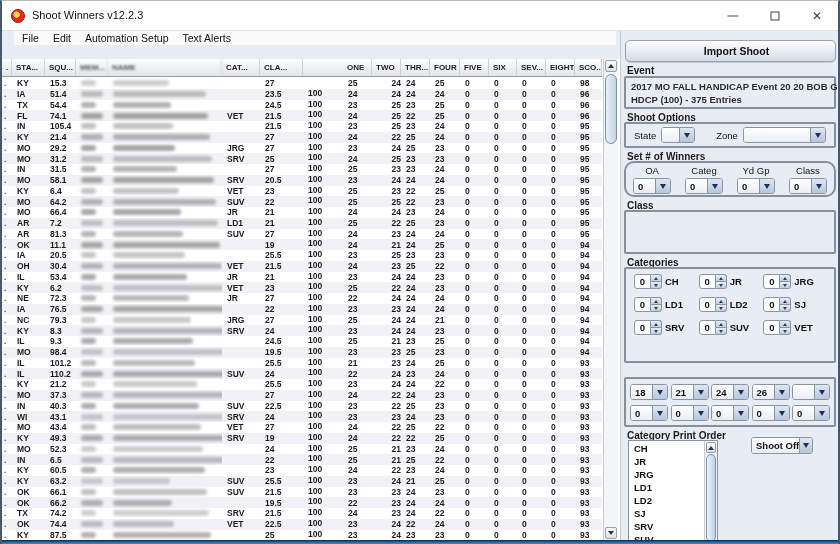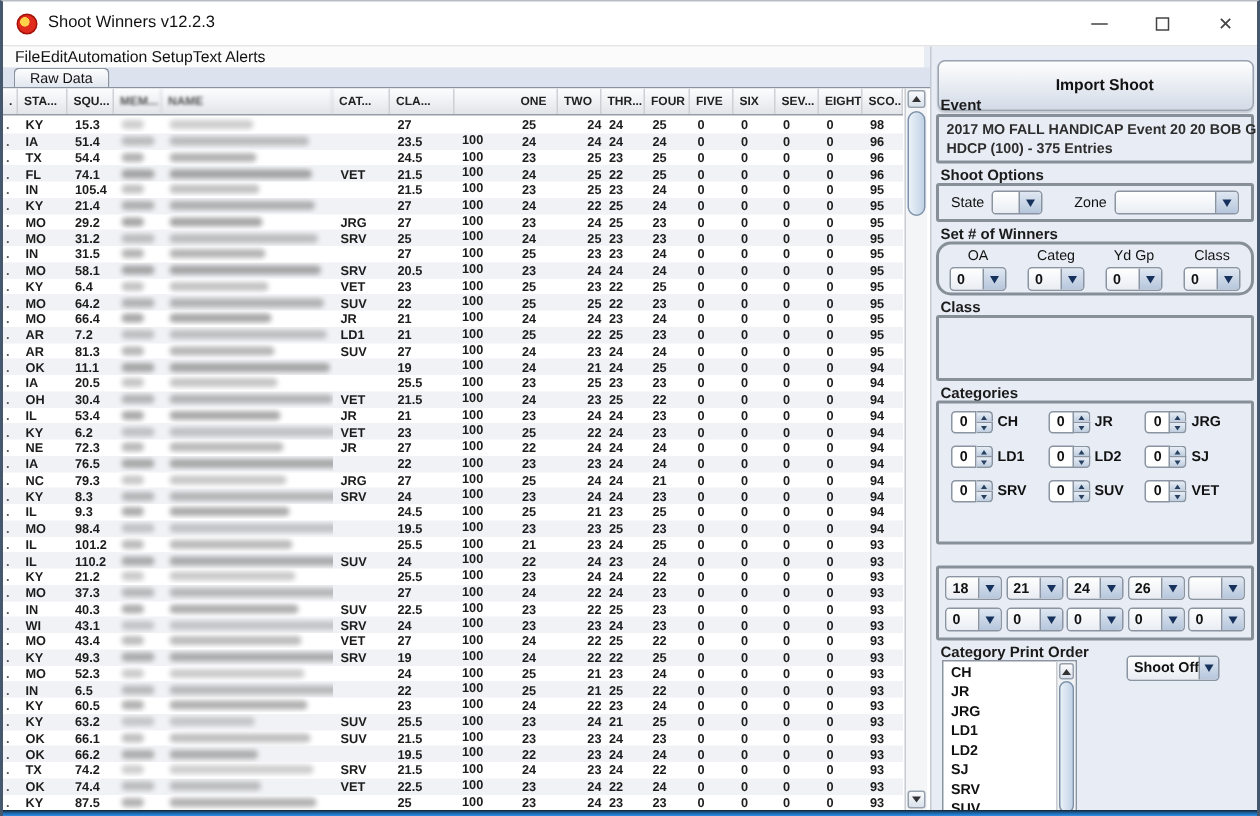--- a/index.html
+++ b/index.html
@@ -11,22 +11,22 @@
   .app-icon{position:absolute;left:9px;top:8px;width:14px;height:14px;border-radius:50%;
             background:radial-gradient(circle at 38% 38%,#ffd24a 0 28%,#e02b1d 32% 100%);
             border:1px solid #a31208;}
   .title-text{position:absolute;left:30px;top:8px;font-size:11px;color:#111;}
   .win-btn{position:absolute;top:0;width:42px;height:30px;text-align:center;}
   .win-btn .g{position:absolute;left:50%;top:50%;transform:translate(-50%,-50%);}
   .g-min{width:11px;height:1px;background:#444;}
   .g-max{width:9px;height:9px;border:1px solid #444;background:transparent;}
   .g-close{width:12px;height:12px;font-size:12px;line-height:12px;color:#444;}
   
-  .menubar{position:absolute;left:0;top:30px;right:222px;height:14px;background:#fbfbfc;
-           display:flex;align-items:center;padding-left:8px;}
+  .menubar{position:absolute;left:12px;top:30px;right:222px;height:14px;background:#fbfbfc;
+           display:flex;align-items:center;padding-left:8px;gap:14px;}
   .menu-item{font-size:10.5px;color:#111;white-space:nowrap;}
   
   .tabbar{position:absolute;left:0;top:44px;width:618px;height:14px;background:#dce3ee;}
   .tab{position:absolute;left:7px;bottom:0;height:14px;padding:0 10px;background:linear-gradient(#fdfdfe,#dfe5ee);
        border:1px solid #8a93a0;border-bottom:none;border-radius:4px 4px 0 0;
        font-size:9.5px;color:#111;display:flex;align-items:center;}
   .tabbar::after{content:"";position:absolute;left:0;right:0;bottom:0;height:1px;background:#8a93a0;}
   
   .table-area{position:absolute;left:0;top:58px;width:618px;bottom:4px;background:#fff;overflow:hidden;}
   .thead{position:absolute;left:0;top:0;width:600px;height:18px;display:flex;
@@ -104,23 +104,20 @@
       </div>
   </div>
 
   <div class="menubar">
     <span class="menu-item">File</span>
     <span class="menu-item">Edit</span>
     <span class="menu-item">Automation Setup</span>
     <span class="menu-item">Text Alerts</span>
   </div>
 
-  <div class="tabbar">
-    <div class="tab">Raw Data</div>
-  </div>
 
   <div class="table-area">
     <div class="thead">
         <div class="th c0">.</div>
         <div class="th c1">STA...</div>
         <div class="th c2">SQU...</div>
         <div class="th c3 blur-h">MEM...</div>
         <div class="th c4 blur-h">NAME</div>
         <div class="th c5">CAT...</div>
         <div class="th c6">CLA...</div>
@@ -960,21 +957,21 @@
         </div>
       <div class="sb-thumb" style="top:15px;height:70px;"></div>
       <div class="sb-btn sb-dn">
           <span class="tri-dn"></span>
         </div>
     </div>
   </div>
 
   <div class="panel">
 
-    <div class="nim-btn" style="left:4px;right:4px;top:9px;height:34px;padding-left:12px;">Import Shoot</div>
+    <div class="nim-btn" style="left:4px;right:4px;top:9px;height:22px;padding-left:12px;">Import Shoot</div>
 
     <div class="sec-label" style="top:34px;">Event</div>
     <div class="gbox" style="top:45px;height:33px;padding:2px 5px;">
       <div style="font-size:9.5px;font-weight:bold;color:#2d2d2d;line-height:13px;white-space:nowrap;">2017 MO FALL HANDICAP Event 20 20 BOB GRAF</div>
       <div style="font-size:9.5px;font-weight:bold;color:#2d2d2d;line-height:13px;">HDCP (100) - 375 Entries</div>
     </div>
 
     <div class="sec-label" style="top:81px;">Shoot Options</div>
     <div class="gbox" style="top:91px;height:26px;display:flex;align-items:center;padding:0 8px;gap:5px;">
       <span class="mini-label">State</span>

